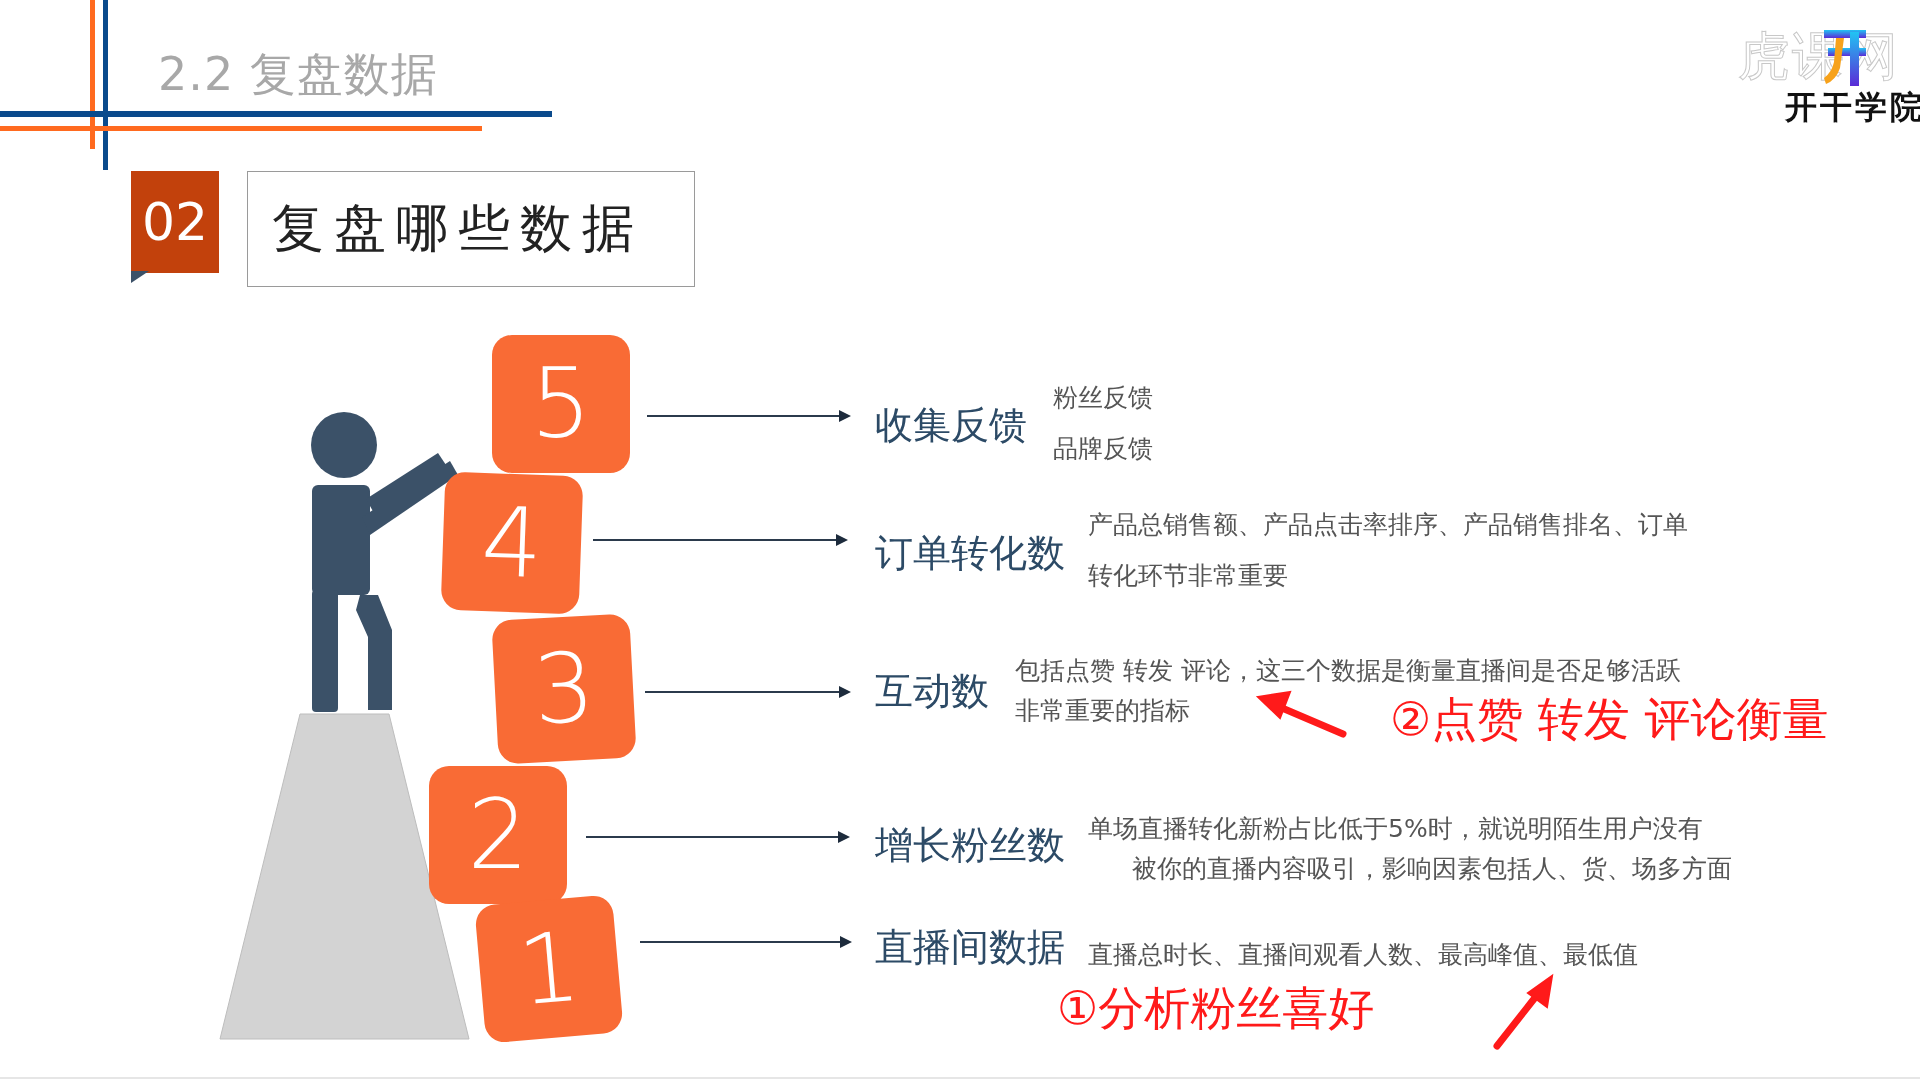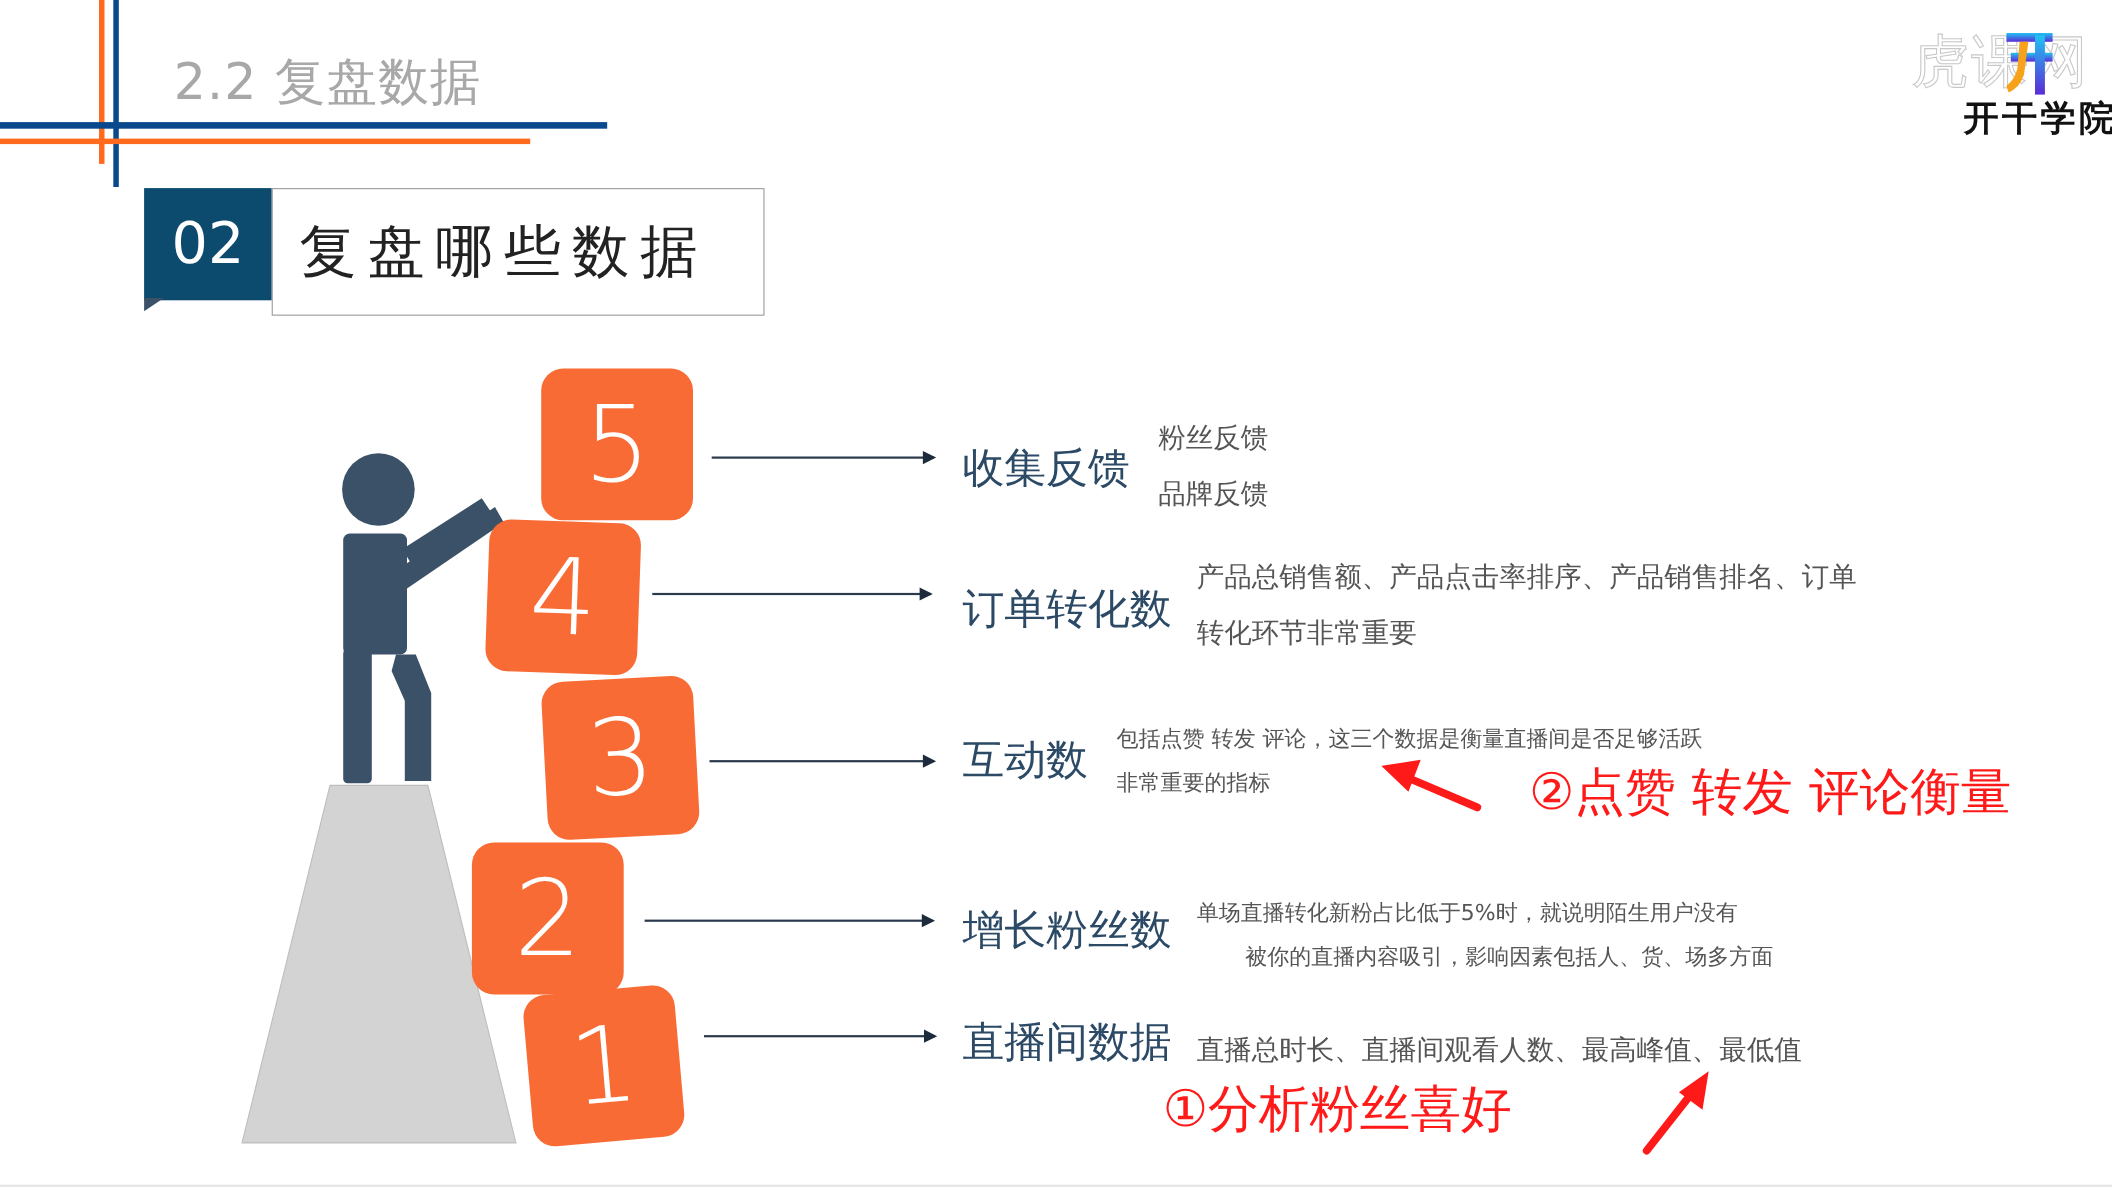--- a/index.html
+++ b/index.html
@@ -1,33 +1,33 @@
 <!DOCTYPE html>
 <html><head>
 <meta charset="utf-8">
 <style>
   html, body { margin:0; padding:0; }
   body { width:1920px; height:1080px; position:relative; overflow:hidden; background:#ffffff;
          font-family:"DejaVu Sans","Liberation Sans",sans-serif; }
   .abs { position:absolute; }
   .deco-line { position:absolute; }
   .section-heading { left:128px; top:44px; font-size:46px; color:#a8a8a8; letter-spacing:1px; white-space:nowrap;margin-left:30px; }
-  .badge { left:131px; top:171px; width:116px; height:102px; background:#0c4a6e; color:#fff;
+  .badge { left:131px; top:171px; width:88px; height:102px; background:#c2410c; color:#fff;
            font-size:52px; display:flex; align-items:center; justify-content:center; }
   .badge-tail { left:131px; top:271px; width:0; height:0; border-top:12px solid #3b5168; border-right:18px solid transparent; }
   .title-box { left:247px; top:171px; width:448px; height:116px; border:1.5px solid #9a9a9a; box-sizing:border-box;
                display:flex; align-items:center; padding-left:24px; font-size:52px; color:#222; letter-spacing:10px; white-space:nowrap; }
   .block { position:absolute; width:138px; height:138px; background:#f96b35; border-radius:20px; color:#fff;
            font-size:96px; display:flex; align-items:center; justify-content:center; font-family:"DejaVu Sans",sans-serif; font-weight:300; }
   .arrow { position:absolute; height:2px; background:#2b3a4c; }
   .arrow::after { content:""; position:absolute; right:-2px; top:-5px; border-left:12px solid #1d2b3c;
                   border-top:6px solid transparent; border-bottom:6px solid transparent; }
   .label { position:absolute; font-size:38px; color:#2c4a66; white-space:nowrap; }
   .desc { position:absolute; font-size:25px; color:#555; line-height:50px; white-space:nowrap; }
-  .desc-sm { position:absolute; font-size:20px; color:#555; line-height:40px; white-space:nowrap; }
+  .desc-sm { position:absolute; font-size:25px; color:#555; line-height:40px; white-space:nowrap; }
   .red-note { position:absolute; color:#ff1a1a; font-size:46px; white-space:nowrap; line-height:62px; }
   .watermark { right:20px; top:22px; font-size:52px; color:transparent; -webkit-text-stroke:1px #c8c8c8; letter-spacing:2px; white-space:nowrap; }
   .logo-text { left:1785px; top:86px; font-size:32px; font-weight:bold; color:#111; letter-spacing:3px; white-space:nowrap; }
   .logo-mark { left:1822px; top:28px; width:48px; height:60px; }
   .bottom-rule { left:0; top:1077px; width:1920px; height:2px; background:#e6e6e6; }
 </style>
 </head>
 <body>
 
 <div class="deco-line" style="left:90px;top:0;width:5px;height:149px;background:#ff6a1f;"></div>

